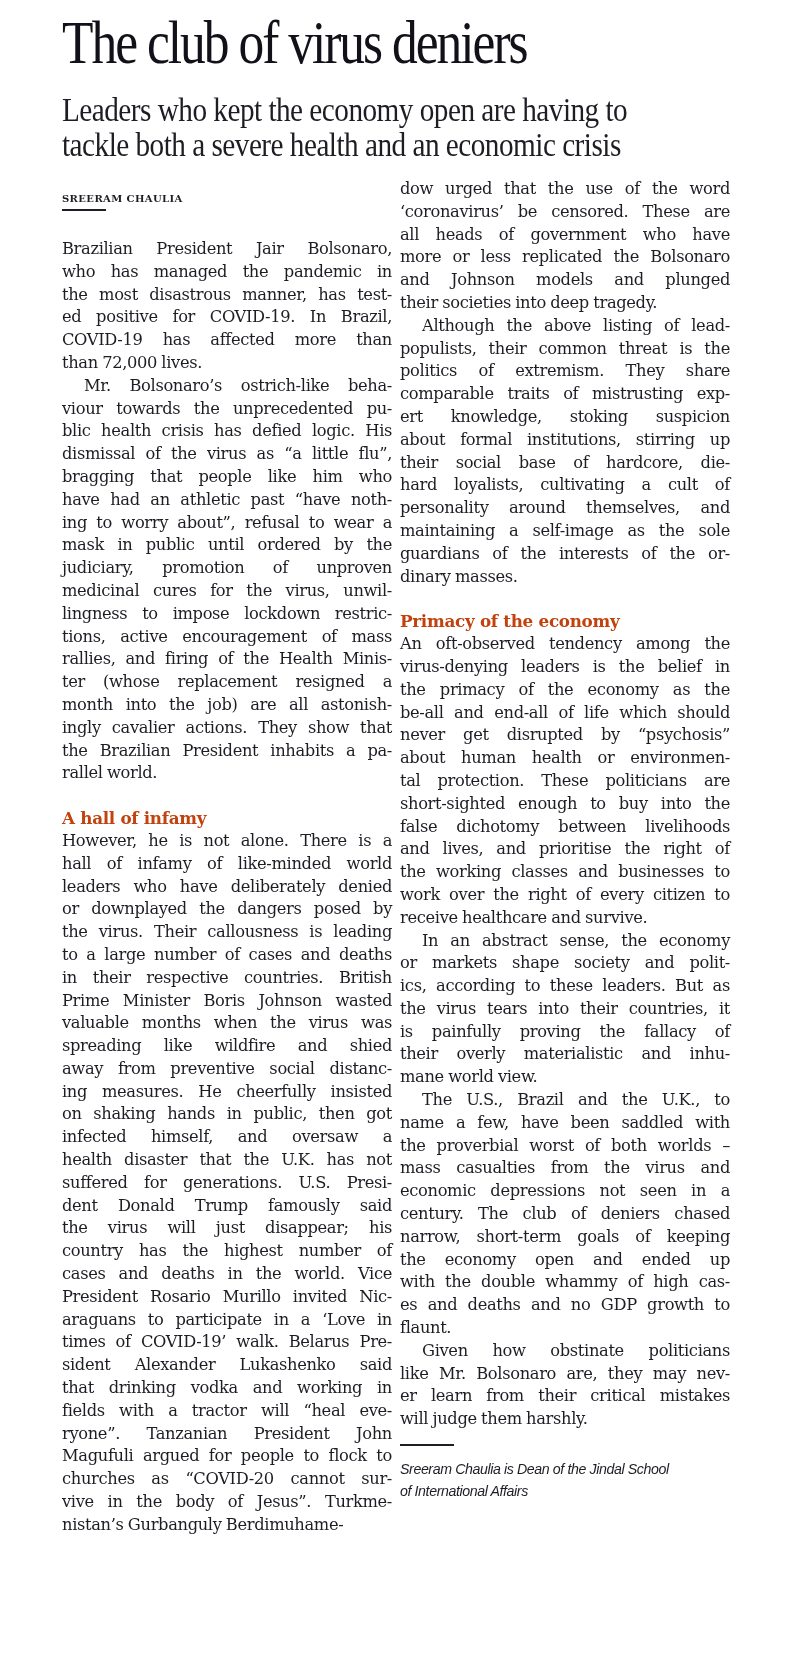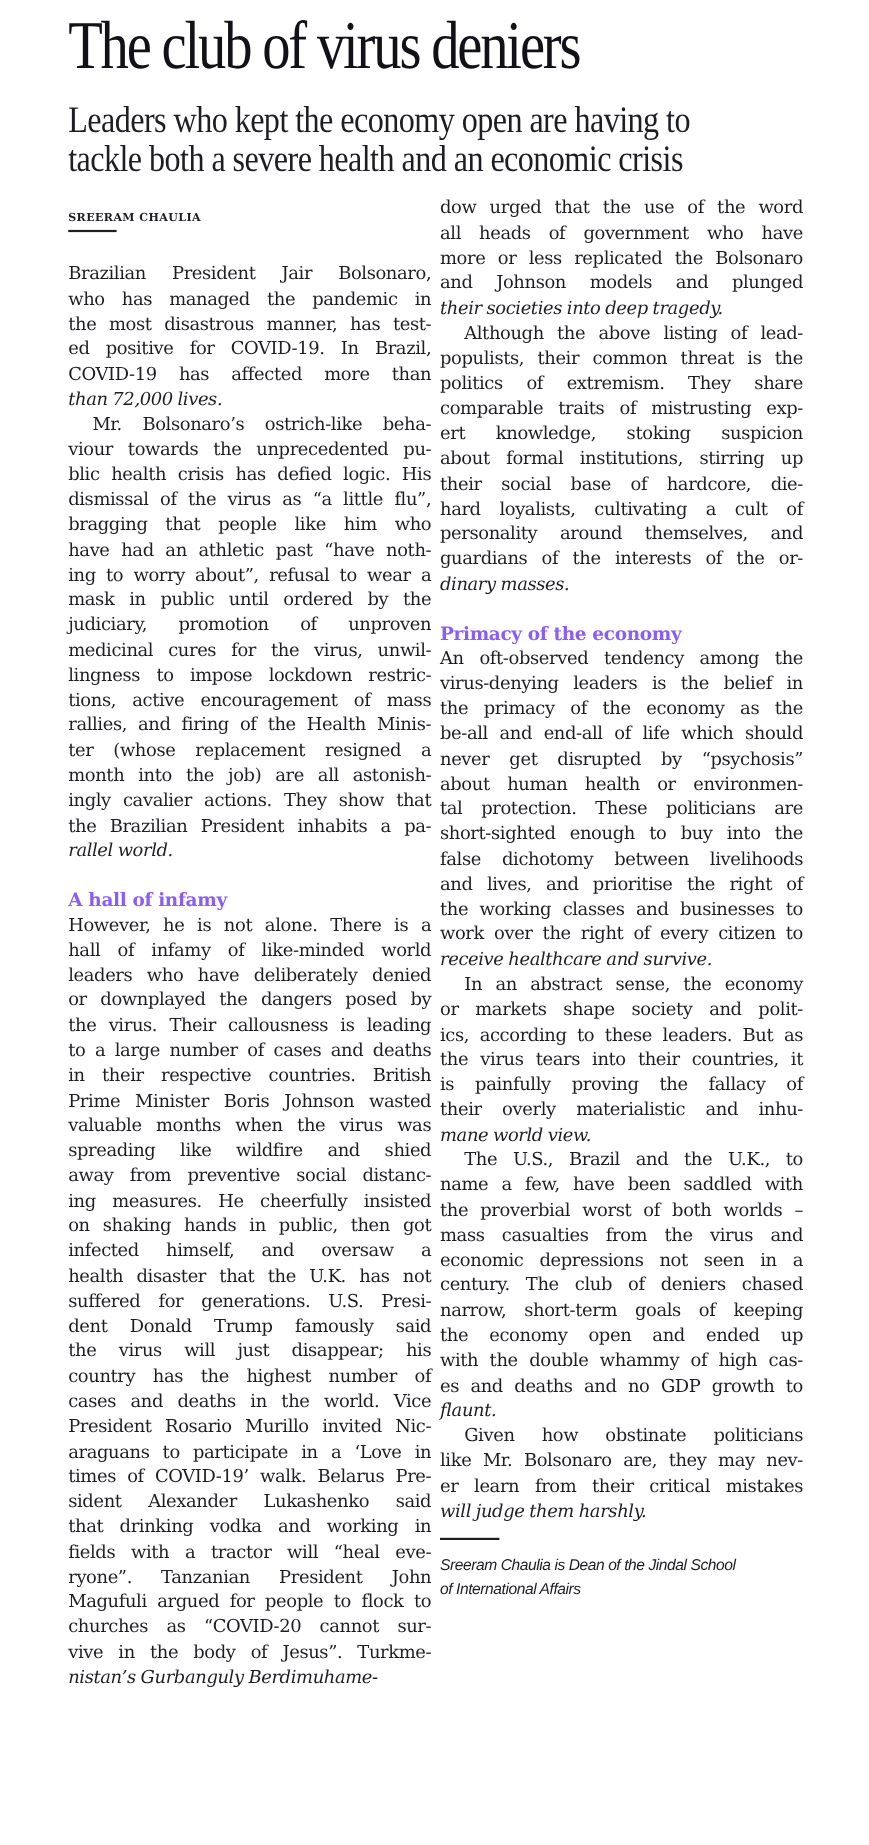--- a/index.html
+++ b/index.html
@@ -83,33 +83,32 @@
       word-spacing: -0.5px;
     }
     .para .ln {
       display: block;
       text-align: justify;
       text-align-last: justify;
       white-space: nowrap;
     }
     .para .ln.last {
       text-align-last: left;
-      font-style: italic;
     }
     .para.indent .ln:first-child {
       text-indent: 22px;
     }
     .subhead {
       margin: 22px 0 0 0;
       font-family: "DejaVu Serif", serif;
       font-weight: bold;
       font-size: 16.8px;
       line-height: 22.8px;
       letter-spacing: -0.3px;
-      color: #8b5cf6;
+      color: #c2410c;
     }
     .rule {
       width: 54px;
       height: 2px;
       background: #1f1d24;
       margin: 13px 0 12px 0;
     }
     .bio {
       margin: 0;
       font-family: Liberation Sans, sans-serif;
@@ -197,35 +196,37 @@
         <span class="ln">vive in the body of Jesus”. Turkme-</span>
         <span class="ln last">nistan’s Gurbanguly Berdimuhame-</span>
       </p>
     </div>
 </div>
 
 <div class="column col-right">
   <div id="right-body">
       <p class="para">
         <span class="ln">dow urged that the use of the word</span>
+        <span class="ln">‘coronavirus’ be censored. These are</span>
         <span class="ln">all heads of government who have</span>
         <span class="ln">more or less replicated the Bolsonaro</span>
         <span class="ln">and Johnson models and plunged</span>
         <span class="ln last">their societies into deep tragedy.</span>
       </p>
       <p class="para indent">
         <span class="ln">Although the above listing of lead-</span>
         <span class="ln">populists, their common threat is the</span>
         <span class="ln">politics of extremism. They share</span>
         <span class="ln">comparable traits of mistrusting exp-</span>
         <span class="ln">ert knowledge, stoking suspicion</span>
         <span class="ln">about formal institutions, stirring up</span>
         <span class="ln">their social base of hardcore, die-</span>
         <span class="ln">hard loyalists, cultivating a cult of</span>
         <span class="ln">personality around themselves, and</span>
+        <span class="ln">maintaining a self-image as the sole</span>
         <span class="ln">guardians of the interests of the or-</span>
         <span class="ln last">dinary masses.</span>
       </p>
     </div>
   <div class="subhead">Primacy of the economy</div>
   <div id="right-body-after">
       <p class="para">
         <span class="ln">An oft-observed tendency among the</span>
         <span class="ln">virus-denying leaders is the belief in</span>
         <span class="ln">the primacy of the economy as the</span>

